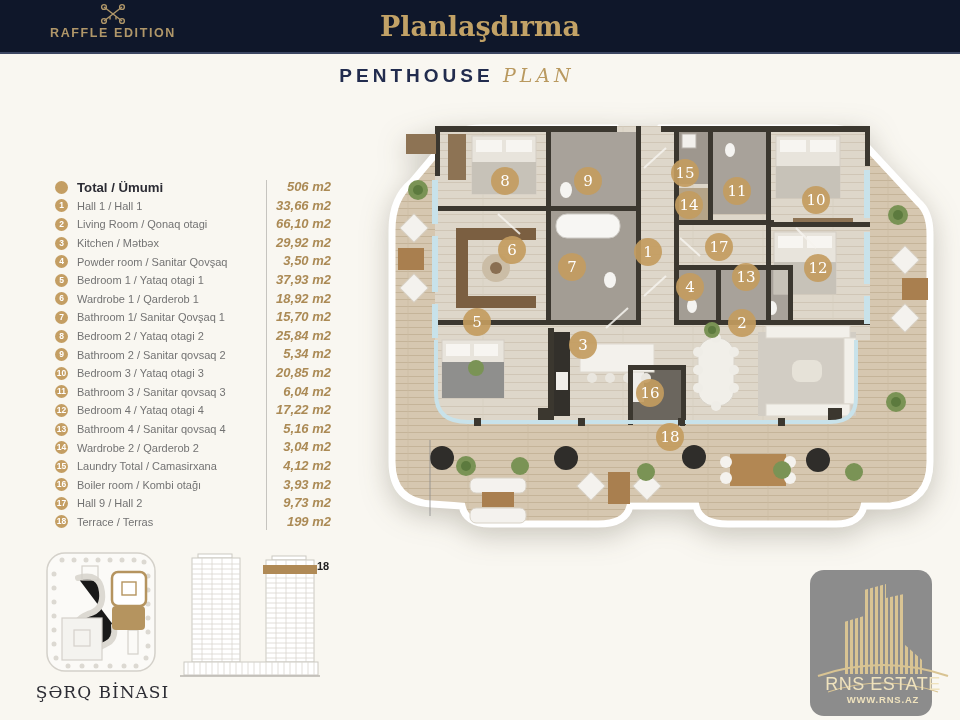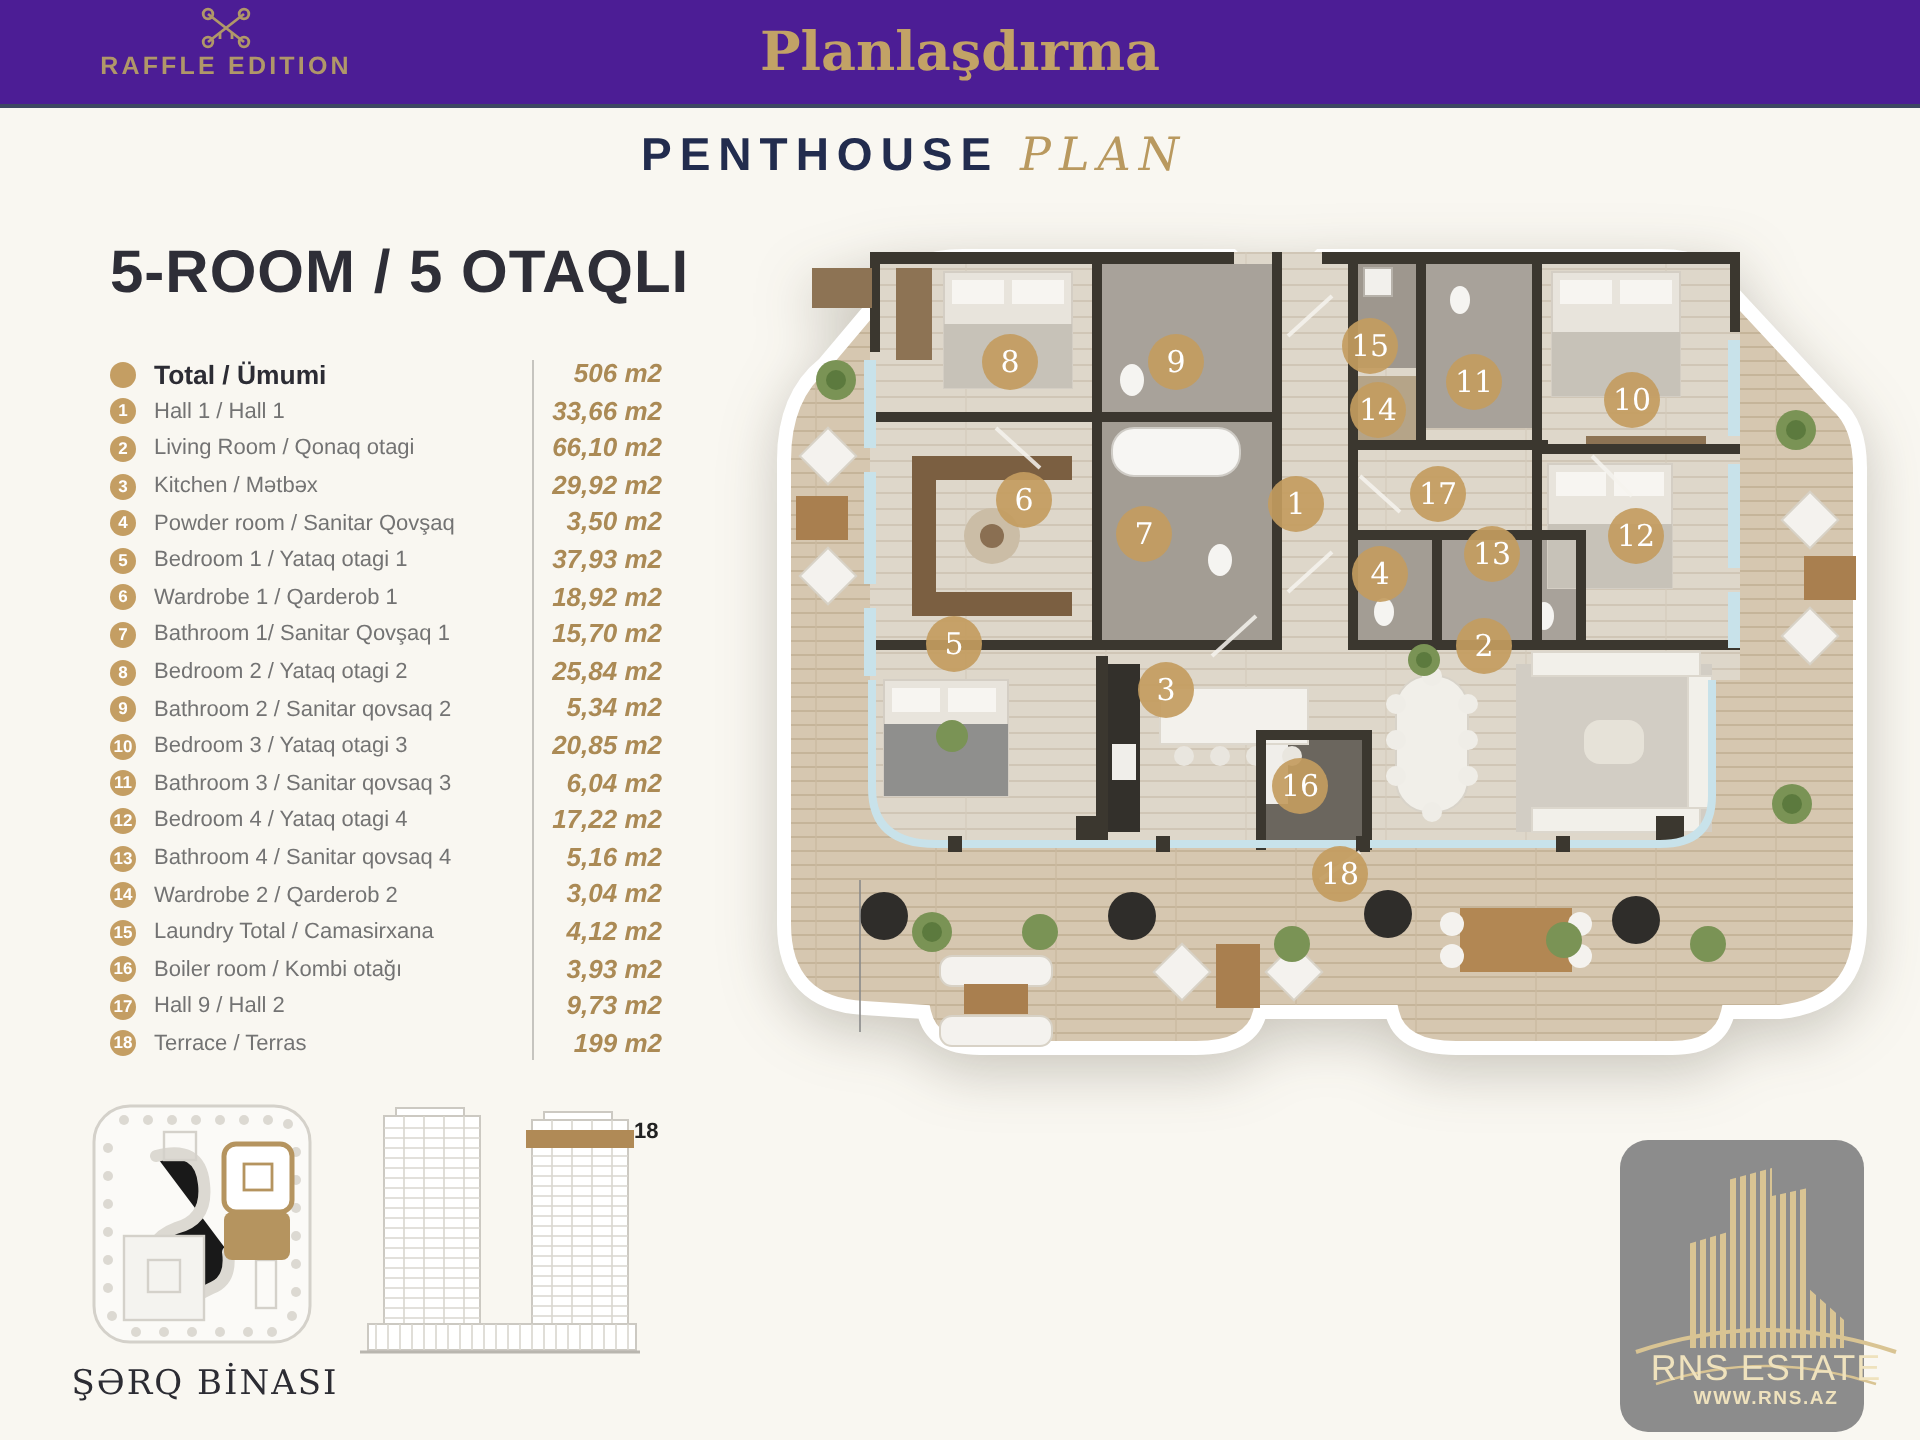--- a/index.html
+++ b/index.html
@@ -1,26 +1,26 @@
 <!DOCTYPE html>
 <html><head>
 <meta charset="utf-8">
 <style>
   html,body{margin:0;padding:0;background:#ffffff;}
   .stage{position:relative;width:960px;height:720px;background:#f9f7f1;overflow:hidden;
          font-family:"Liberation Sans","DejaVu Sans",sans-serif;}
 
   
-  .topbar{position:absolute;left:0;top:0;width:960px;height:52px;background:#4c1d95;border-bottom:2px solid #3d4763;}
+  .topbar{position:absolute;left:0;top:0;width:960px;height:52px;background:#0f172a;border-bottom:2px solid #3d4763;}
   .brand{position:absolute;left:48px;top:3px;width:130px;text-align:center;}
   .brand .keys{display:block;margin:0 auto;}
   .brand-name{display:block;margin-top:1px;font-size:12.5px;letter-spacing:1.6px;color:#b09769;font-weight:600;}
   .page-title{position:absolute;left:0;top:0;width:960px;height:52px;line-height:54px;text-align:center;
               font-family:"DejaVu Serif","Liberation Serif",serif;font-weight:bold;font-size:27px;color:#c2a266;}
-  .subtitle{position:absolute;left:0;top:64px;width:914px;text-align:center;font-size:23px;letter-spacing:4px;}
+  .subtitle{position:absolute;left:0;top:64px;width:914px;text-align:center;font-size:19px;letter-spacing:4px;}
   .subtitle .main{color:#222c4e;font-weight:700;}
   .subtitle .accent{color:#b9995f;font-style:italic;font-family:"DejaVu Serif","Liberation Serif",serif;font-weight:500;}
 
   
   .listing-heading{position:absolute;left:55px;top:120px;font-size:30px;font-weight:700;color:#2e2e37;letter-spacing:.5px;}
   .legend{position:absolute;left:55px;top:178px;width:276px;}
   .legend-row{position:relative;height:18.6px;display:flex;align-items:center;}
   .num-badge{flex:0 0 13px;width:13px;height:13px;border-radius:50%;background:#c49e63;color:#fff;
              font-size:8.5px;font-weight:700;line-height:13px;text-align:center;margin-right:9px;}
   .legend-label{font-size:11px;color:#737373;white-space:nowrap;}
@@ -74,21 +74,20 @@
       <span class="brand-name">RAFFLE EDITION</span>
     </div>
     <div class="page-title">Planlaşdırma</div>
   </div>
 
   <div class="subtitle">
     <span class="main">PENTHOUSE</span>
     <span class="accent">PLAN</span>
   </div>
 
-  <div class="listing-heading">5-ROOM / 5 OTAQLI</div>
   <div class="legend">
       <div class="legend-row total">
       <span class="num-badge"></span>
       <span class="legend-label">Total / Ümumi</span>
       <span class="legend-area">506 m2</span>
     </div>
       <div class="legend-row">
       <span class="num-badge">1</span>
       <span class="legend-label">Hall 1 / Hall 1</span>
       <span class="legend-area">33,66 m2</span>

